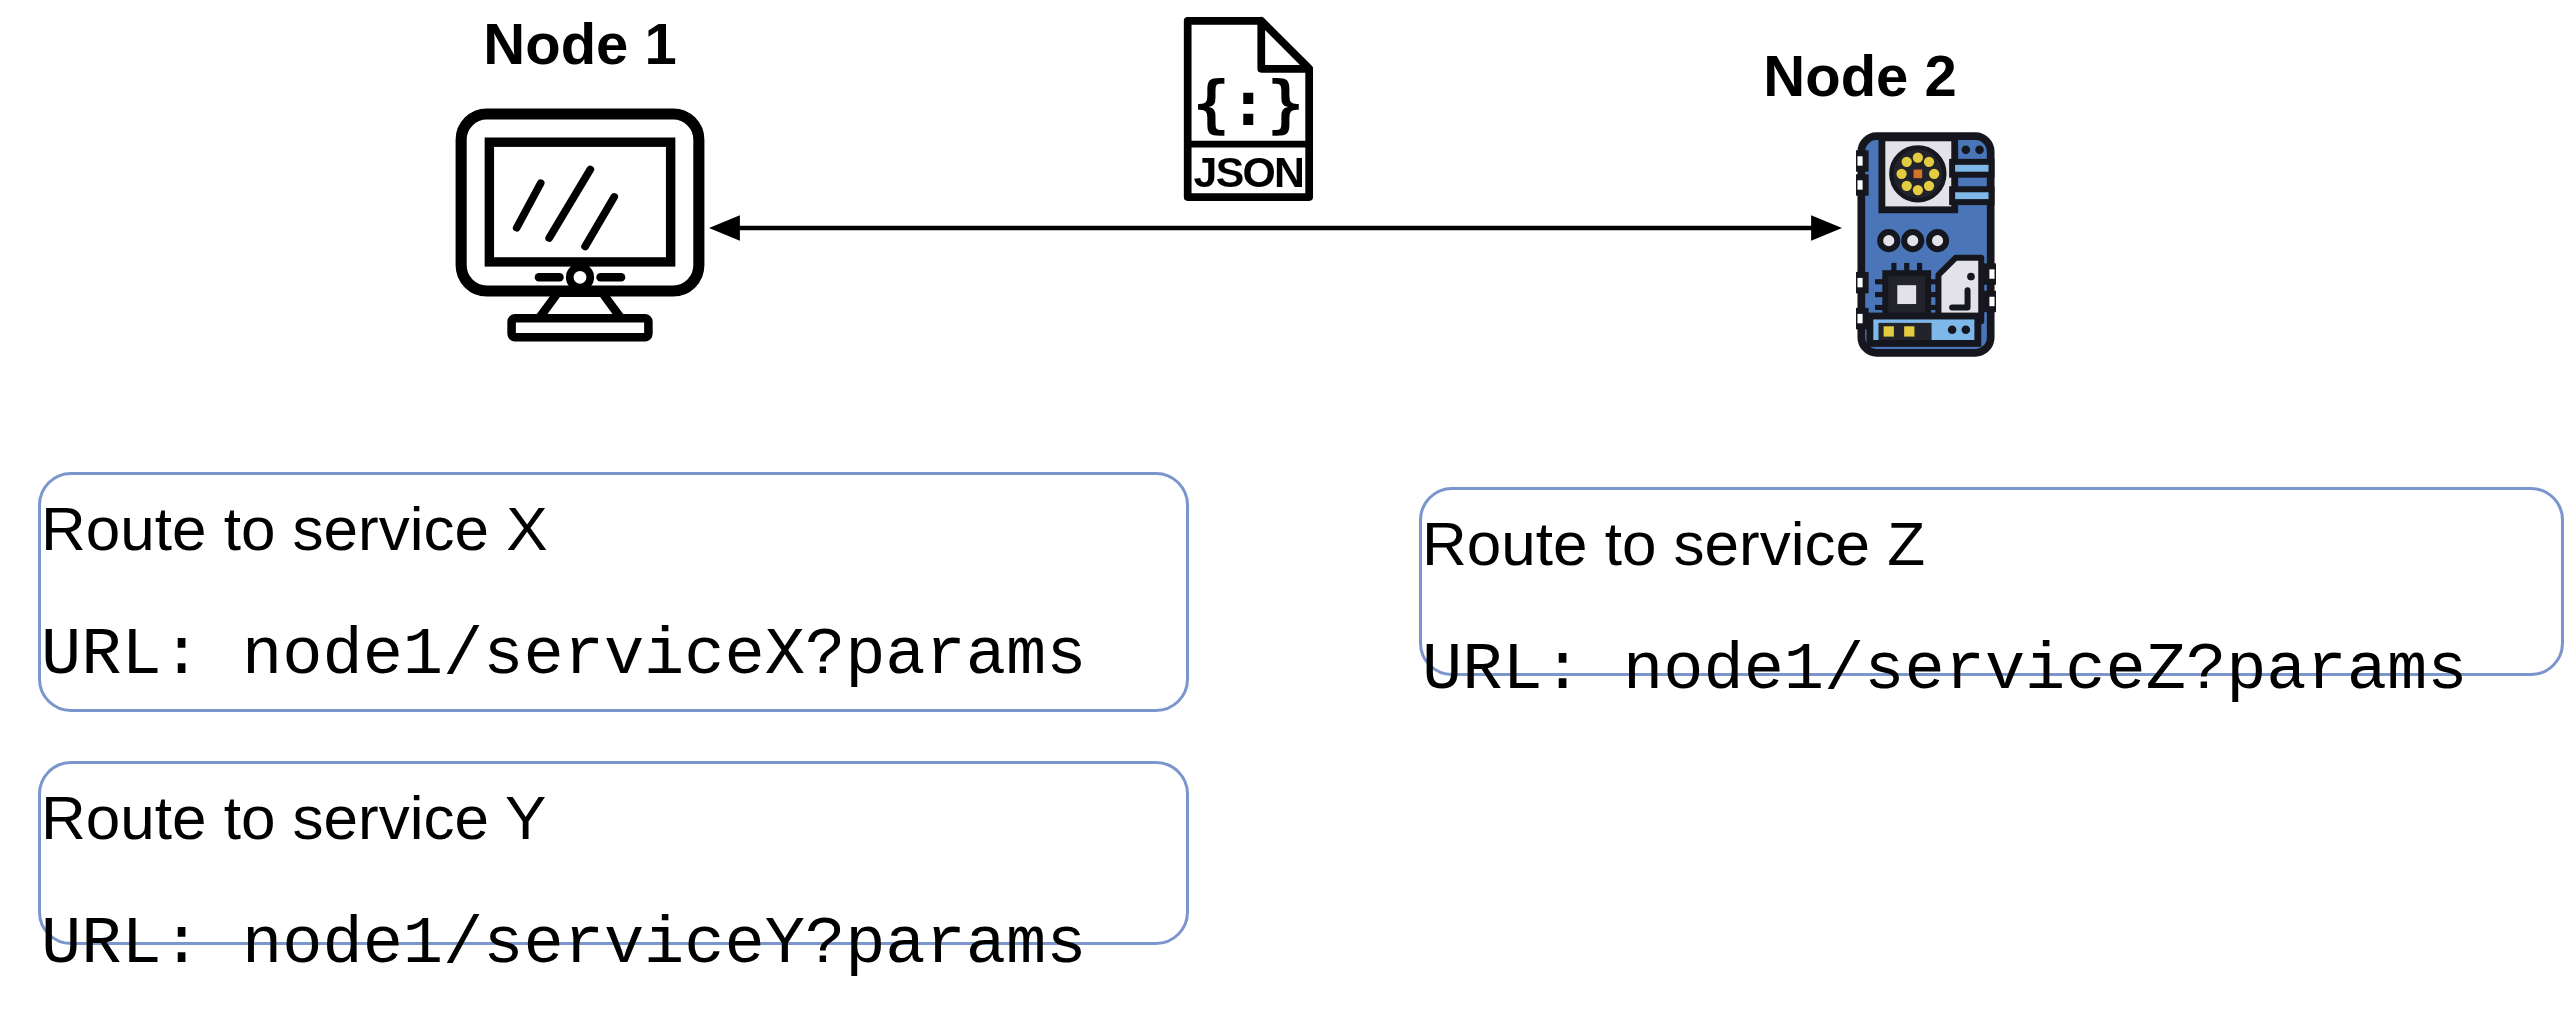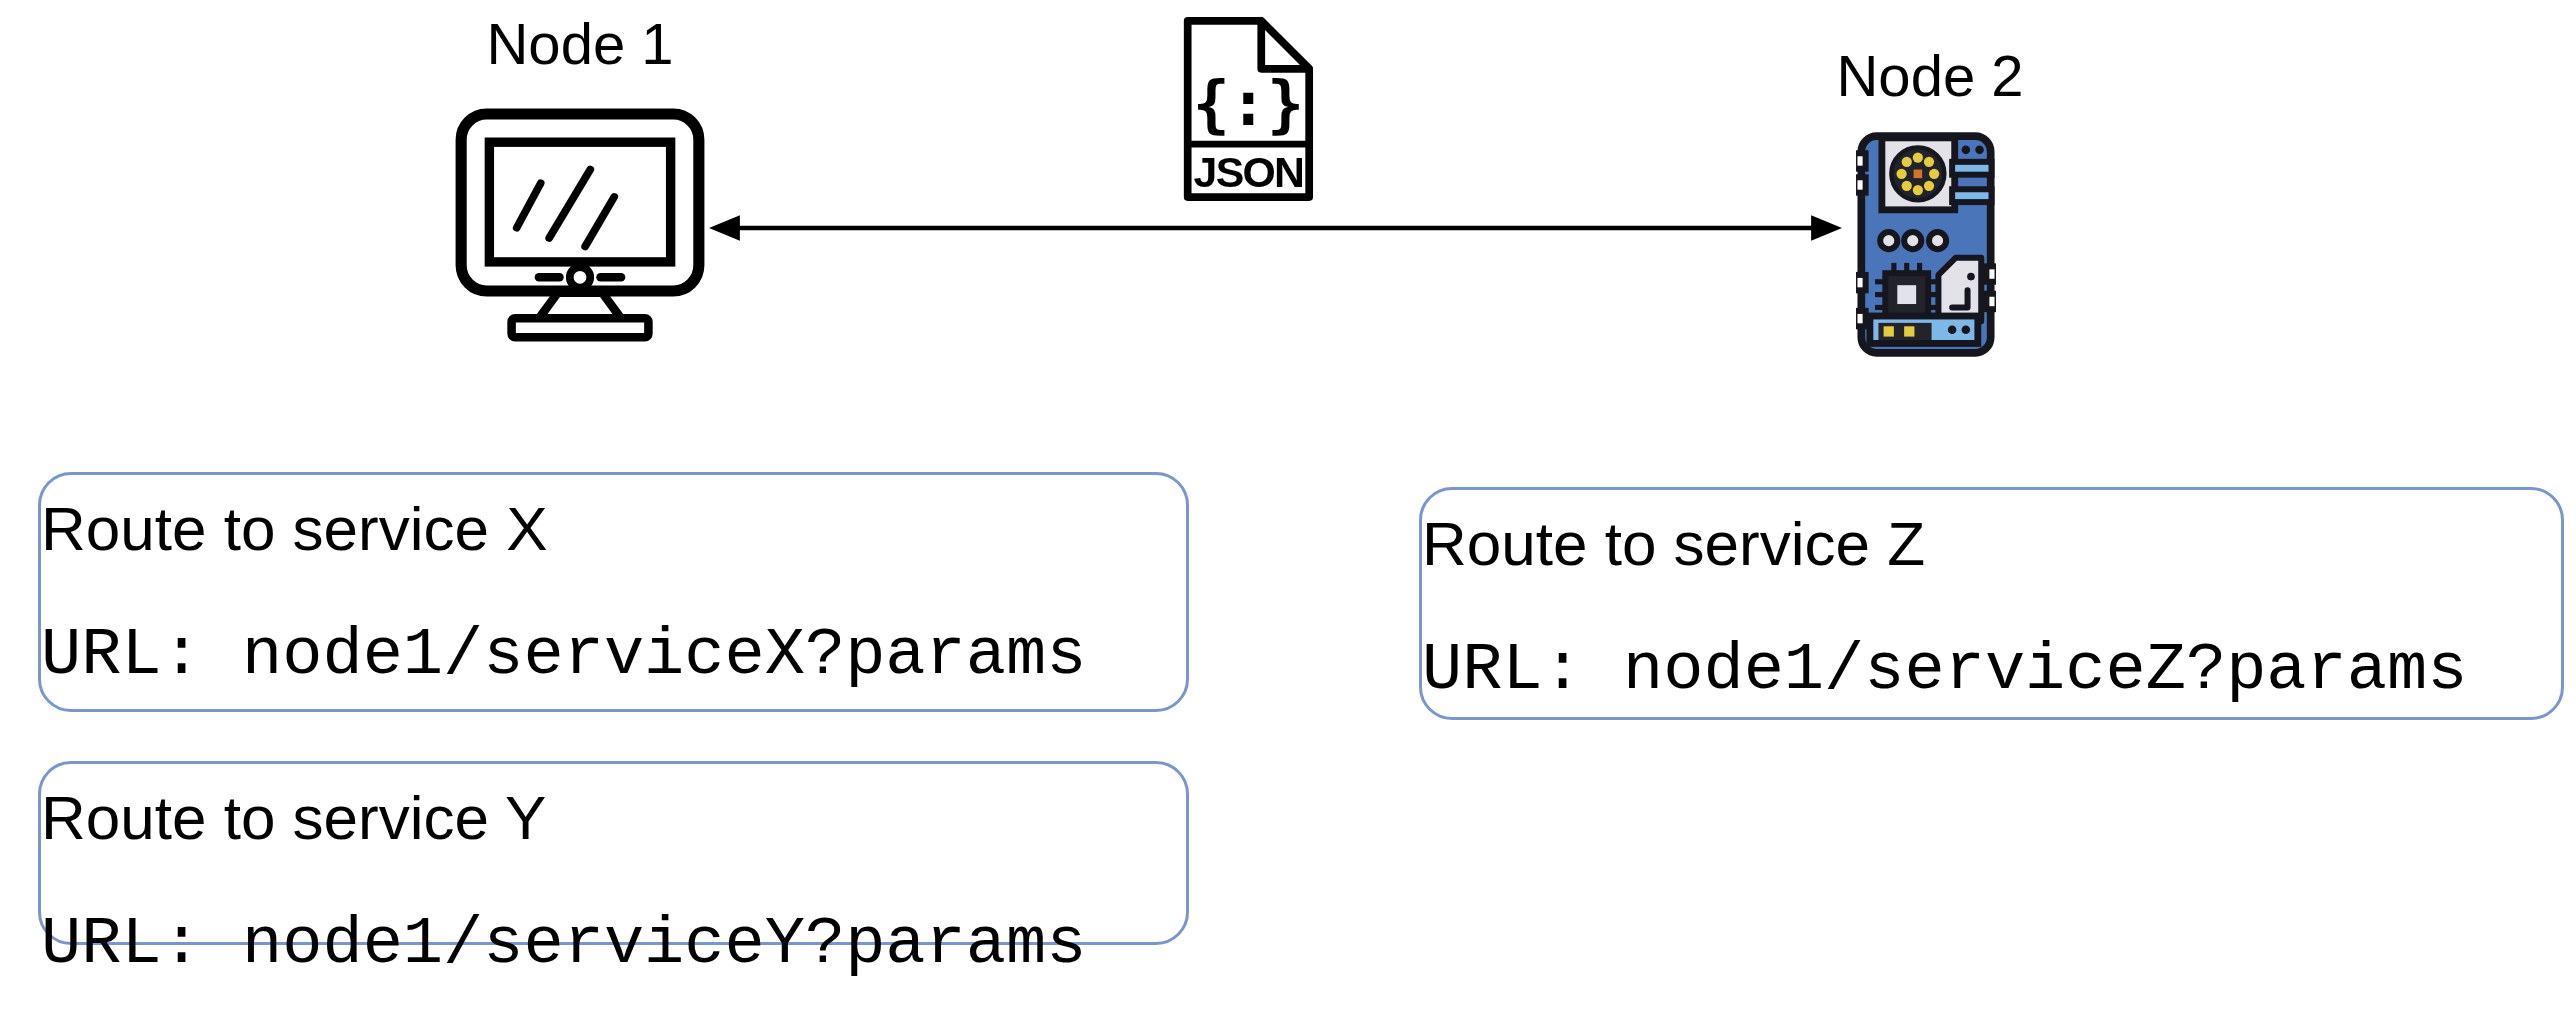--- a/index.html
+++ b/index.html
@@ -12,37 +12,37 @@
     --board-gray:#e2e2e8;
     --text:#000000;
   }
   *{box-sizing:border-box}
   html,body{margin:0;padding:0;background:#fff}
   .canvas{
     position:relative;width:2576px;height:1021px;background:#fff;
     font-family:"Liberation Sans",sans-serif;overflow:hidden;color:var(--text);
   }
   .node-label{
-    position:absolute;font-weight:normal;font-size:58px;line-height:1.05;
+    position:absolute;font-weight:bold;font-size:58px;line-height:1.05;
     text-align:center;white-space:nowrap;
   }
   #node1-label{left:455px;top:13.7px;width:250px}
-  #node2-label{left:1827px;top:46px;width:206px}
+  #node2-label{left:1757px;top:46px;width:206px}
   .icon{position:absolute}
   #monitor-icon{left:455px;top:108px}
   #json-file-icon{left:1174px;top:12px}
   #circuit-board-icon{left:1856px;top:131px}
   #link-arrow{left:709px;top:209px}
   .route-box{
     position:absolute;background:#fff;border:3.4px solid var(--box-border);
     border-radius:33px;display:flex;flex-direction:column;
     padding-top:19px;
   }
   #route-box-x{left:38px;top:472px;width:1151px;height:240px}
-  #route-box-z{left:1419px;top:487px;width:1145px;height:233px}
+  #route-box-z{left:1419px;top:487px;width:1145px;height:189px}
   #route-box-y{left:38px;top:761px;width:1151px;height:184px}
   .route-title{font-size:62px;line-height:1.12;white-space:nowrap}
   .route-url{
     font-family:"Liberation Mono","DejaVu Sans Mono",monospace;
     font-size:67px;line-height:1.1;margin-top:56px;white-space:nowrap;
   }
 </style>
 </head>
 <body>
 

